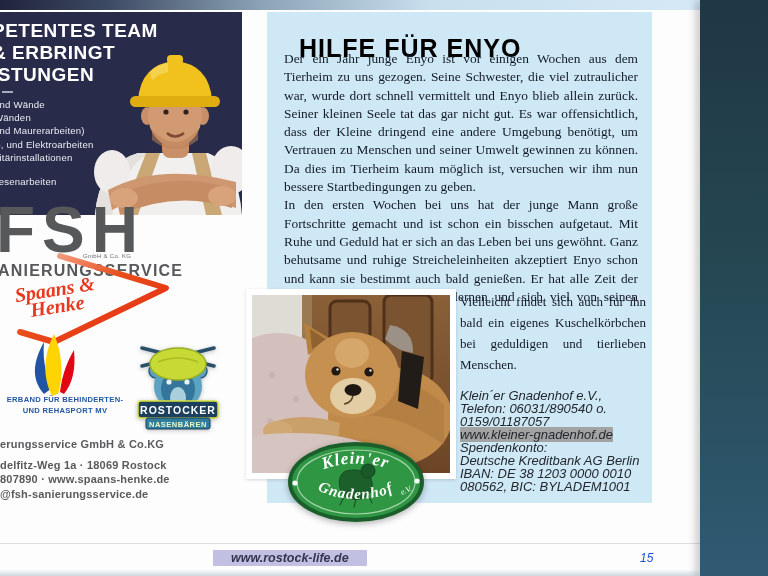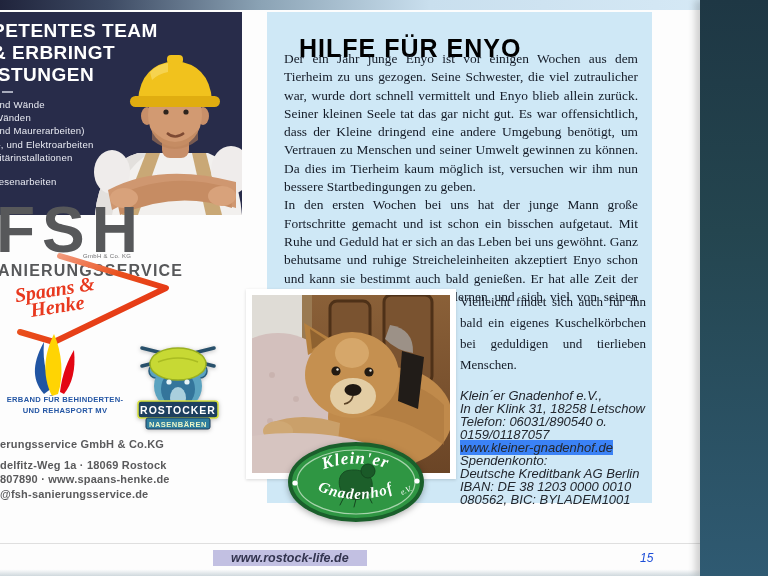--- a/index.html
+++ b/index.html
@@ -44,21 +44,21 @@
   .article-title{position:absolute;left:283px;top:18px;margin:16px;color:#000000;
     font-size:25px;font-weight:800;letter-spacing:1px;}
   .article-body{position:absolute;left:284px;top:50px;width:354px;
     font-family:"Liberation Serif",serif;font-size:13.4px;line-height:18.3px;
     color:#131a26;text-align:justify;}
   .article-body p{margin:0;}
   .side-col{position:absolute;left:460px;top:291px;width:186px;}
   .side-par{margin:0;font-family:"Liberation Serif",serif;font-size:13px;
     line-height:21px;color:#131a26;text-align:justify;}
   .contact{margin-top:14px;font-style:italic;font-size:13px;line-height:13px;color:#23272e;}
-  .link-hl{background:#3b82f6;cursor:pointer;}
+  .link-hl{background:#a3a3a3;cursor:pointer;}
   
   .photo{position:absolute;left:246px;top:289px;width:198px;height:178px;background:#ffffff;
     border:6px solid #ffffff;box-shadow:0 1px 3px rgba(0,0,0,.15);}
   .badge{position:absolute;left:286px;top:441px;filter:drop-shadow(0 2px 3px rgba(0,0,0,.3));z-index:5;}
   
   .footer-rule{position:absolute;left:0;top:543px;width:700px;height:1px;background:#dfdfdf;}
   .footer-link{position:absolute;left:213px;top:550px;background:#c2c0e2;color:#33344f;
     font-style:italic;font-weight:700;font-size:12.5px;padding:1px 18px;cursor:pointer;}
   .page-num{position:absolute;left:640px;top:551px;color:#1d4ed8;font-style:italic;font-size:12px;}
 </style>
@@ -255,21 +255,20 @@
     <text font-family="Liberation Serif, serif" font-style="italic" font-weight="bold" font-size="15" fill="#ffffff" letter-spacing="1">
       <textPath href="#arcBot" startOffset="50%" text-anchor="middle">Gnadenhof</textPath>
     </text>
     <text x="116" y="54" font-size="8" fill="#ffffff" font-style="italic" transform="rotate(-24 116 54)" font-family="Liberation Serif, serif">e.V.</text>
   </svg>
 
   <div class="side-col">
     <p class="side-par">Vielleicht findet sich auch für ihn bald ein eigenes Kuschelkörbchen bei geduldigen und tierlieben Menschen.</p>
     <div class="contact">
       <div>Klein´er Gnadenhof e.V.,</div>
-      <div>In der Klink 31, 18258 Letschow</div>
       <div>Telefon: 06031/890540 o.</div>
       <div>0159/01187057</div>
       <div><span class="link-hl">www.kleiner-gnadenhof.de</span></div>
       <div>Spendenkonto:</div>
       <div>Deutsche Kreditbank AG Berlin</div>
       <div>IBAN: DE 38 1203 0000 0010</div>
       <div>080562, BIC: BYLADEM1001</div>
     </div>
   </div>
 

